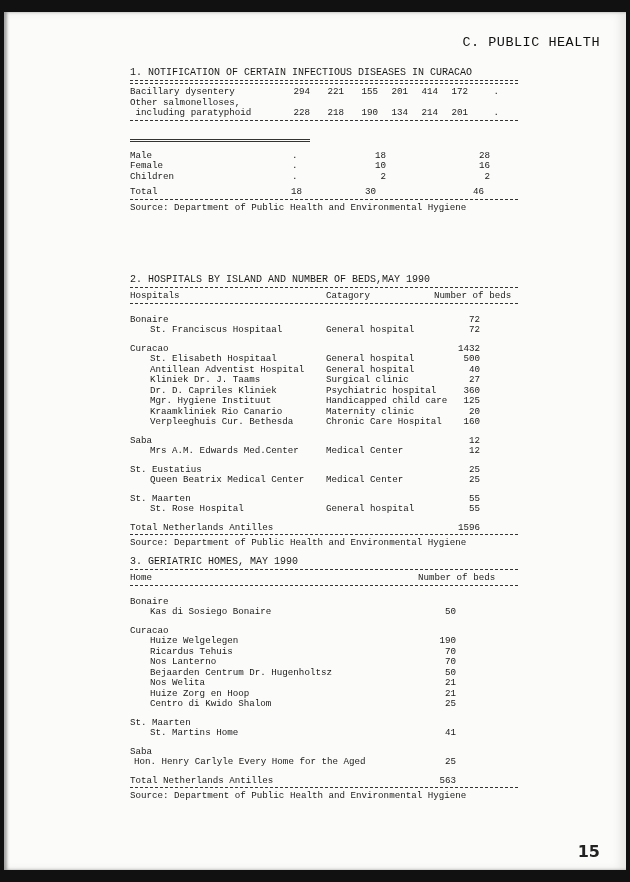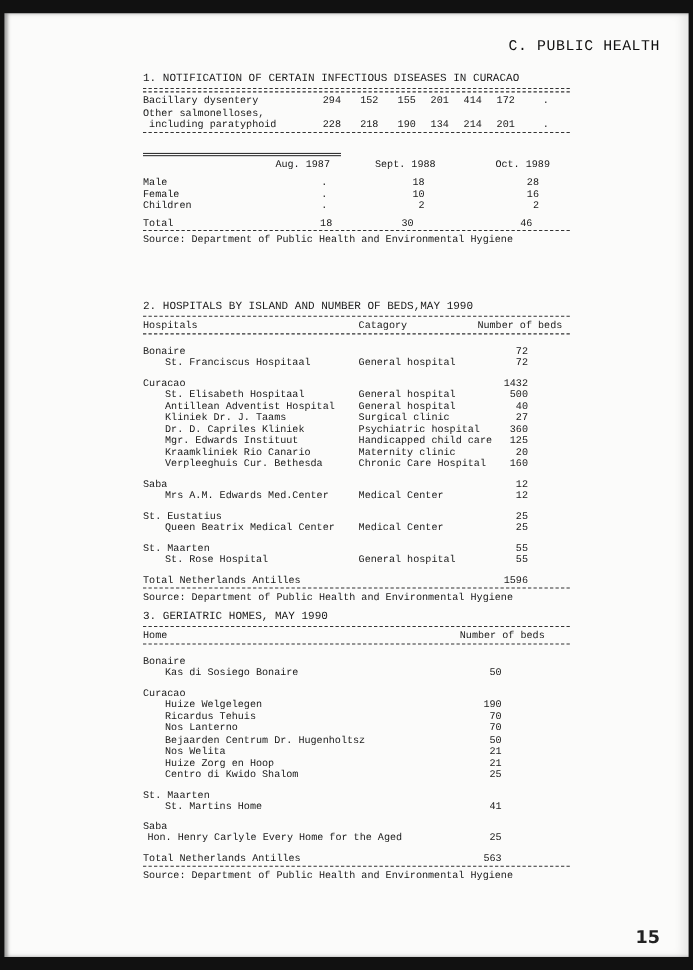--- a/index.html
+++ b/index.html
@@ -38,21 +38,21 @@
 <div class="page">
   <div class="chapter">C. PUBLIC HEALTH</div>
 
   <div class="block" style="top:55px;">
     <div class="title">1. NOTIFICATION OF CERTAIN INFECTIOUS DISEASES IN CURACAO</div>
     <div class="rule"></div>
     <div class="rule"></div>
     <div class="row">
       <span style="left:0">Bacillary dysentery</span>
       <span class="num" style="left:156px;width:24px">294</span>
-      <span class="num" style="left:190px;width:24px">152</span>
+      <span class="num" style="left:190px;width:24px">221</span>
       <span class="num" style="left:224px;width:24px">155</span>
       <span class="num" style="left:254px;width:24px">201</span>
       <span class="num" style="left:284px;width:24px">414</span>
       <span class="num" style="left:314px;width:24px">172</span>
       <span class="num" style="left:345px;width:24px">.</span>
     </div>
     <div class="row">
       <span style="left:0">Other salmonelloses,</span>
     </div>
     <div class="row">
@@ -62,25 +62,20 @@
       <span class="num" style="left:224px;width:24px">190</span>
       <span class="num" style="left:254px;width:24px">134</span>
       <span class="num" style="left:284px;width:24px">214</span>
       <span class="num" style="left:314px;width:24px">201</span>
       <span class="num" style="left:345px;width:24px">.</span>
     </div>
     <div class="rule"></div>
 
     <div style="height:14px"></div>
     <div class="rule eq" style="width:180px"></div>
-    <div class="row">
-      <span class="num" style="left:116px;width:54px">Aug. 1987</span>
-      <span class="num" style="left:206px;width:60px">Sept. 1988</span>
-      <span class="num" style="left:310px;width:60px">Oct. 1989</span>
-    </div>
     <div style="height:6px"></div>
     <div class="row">
       <span style="left:0">Male</span>
       <span style="left:162px">.</span>
       <span class="num" style="left:236px;width:20px">18</span>
       <span class="num" style="left:340px;width:20px">28</span>
     </div>
     <div class="row">
       <span style="left:0">Female</span>
       <span style="left:162px">.</span>
@@ -116,21 +111,21 @@
     <div class="gap"></div>
     <div id="hosp-groups">
         <div class="row"><span style="left: 0px;">Bonaire</span><span class="num" style="left: 320px; width: 30px;">72</span></div>
         <div class="row"><span style="left: 20px;">St. Franciscus Hospitaal</span><span style="left: 196px;">General hospital</span><span class="num" style="left: 320px; width: 30px;">72</span></div>
         <div class="gap"></div>
         <div class="row"><span style="left: 0px;">Curacao</span><span class="num" style="left: 320px; width: 30px;">1432</span></div>
         <div class="row"><span style="left: 20px;">St. Elisabeth Hospitaal</span><span style="left: 196px;">General hospital</span><span class="num" style="left: 320px; width: 30px;">500</span></div>
         <div class="row"><span style="left: 20px;">Antillean Adventist Hospital</span><span style="left: 196px;">General hospital</span><span class="num" style="left: 320px; width: 30px;">40</span></div>
         <div class="row"><span style="left: 20px;">Kliniek Dr. J. Taams</span><span style="left: 196px;">Surgical clinic</span><span class="num" style="left: 320px; width: 30px;">27</span></div>
         <div class="row"><span style="left: 20px;">Dr. D. Capriles Kliniek</span><span style="left: 196px;">Psychiatric hospital</span><span class="num" style="left: 320px; width: 30px;">360</span></div>
-        <div class="row"><span style="left: 20px;">Mgr. Edwards Instituut</span><span style="left: 196px;">Handicapped child care</span><span class="num" style="left: 320px; width: 30px;">125</span></div>
+        <div class="row"><span style="left: 20px;">Mgr. Hygiene Instituut</span><span style="left: 196px;">Handicapped child care</span><span class="num" style="left: 320px; width: 30px;">125</span></div>
         <div class="row"><span style="left: 20px; font-family: Liberation Mono, monospace;">Kraamkliniek Rio Canario</span><span style="left: 196px;">Maternity clinic</span><span class="num" style="left: 320px; width: 30px;">20</span></div>
         <div class="row"><span style="left: 20px;">Verpleeghuis Cur. Bethesda</span><span style="left: 196px;">Chronic Care Hospital</span><span class="num" style="left: 320px; width: 30px;">160</span></div>
         <div class="gap"></div>
         <div class="row"><span style="left: 0px;">Saba</span><span class="num" style="left: 320px; width: 30px;">12</span></div>
         <div class="row"><span style="left: 20px;">Mrs A.M. Edwards Med.Center</span><span style="left: 196px;">Medical Center</span><span class="num" style="left: 320px; width: 30px;">12</span></div>
         <div class="gap"></div>
         <div class="row"><span style="left: 0px;">St. Eustatius</span><span class="num" style="left: 320px; width: 30px;">25</span></div>
         <div class="row"><span style="left: 20px;">Queen Beatrix Medical Center</span><span style="left: 196px;">Medical Center</span><span class="num" style="left: 320px; width: 30px;">25</span></div>
         <div class="gap"></div>
         <div class="row"><span style="left: 0px;">St. Maarten</span><span class="num" style="left: 320px; width: 30px;">55</span></div>

